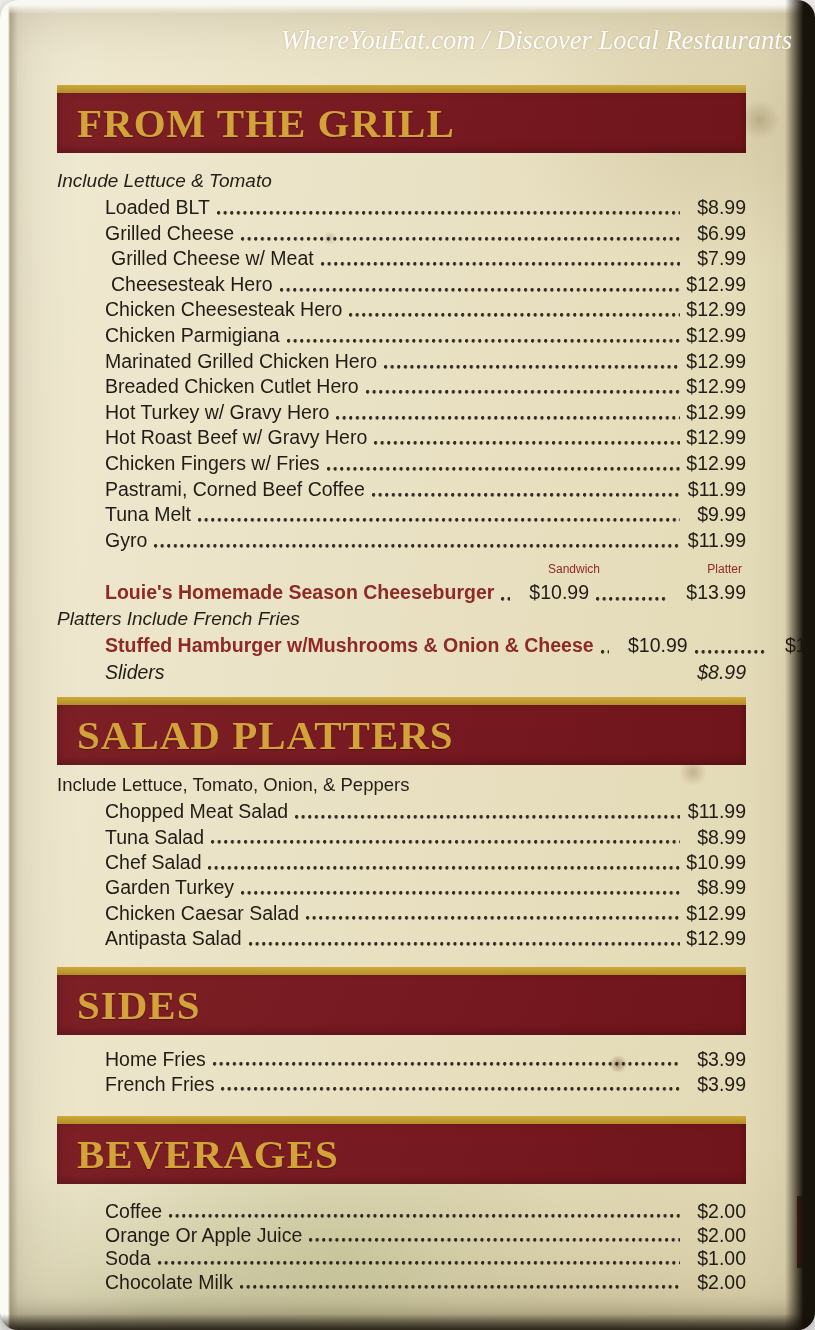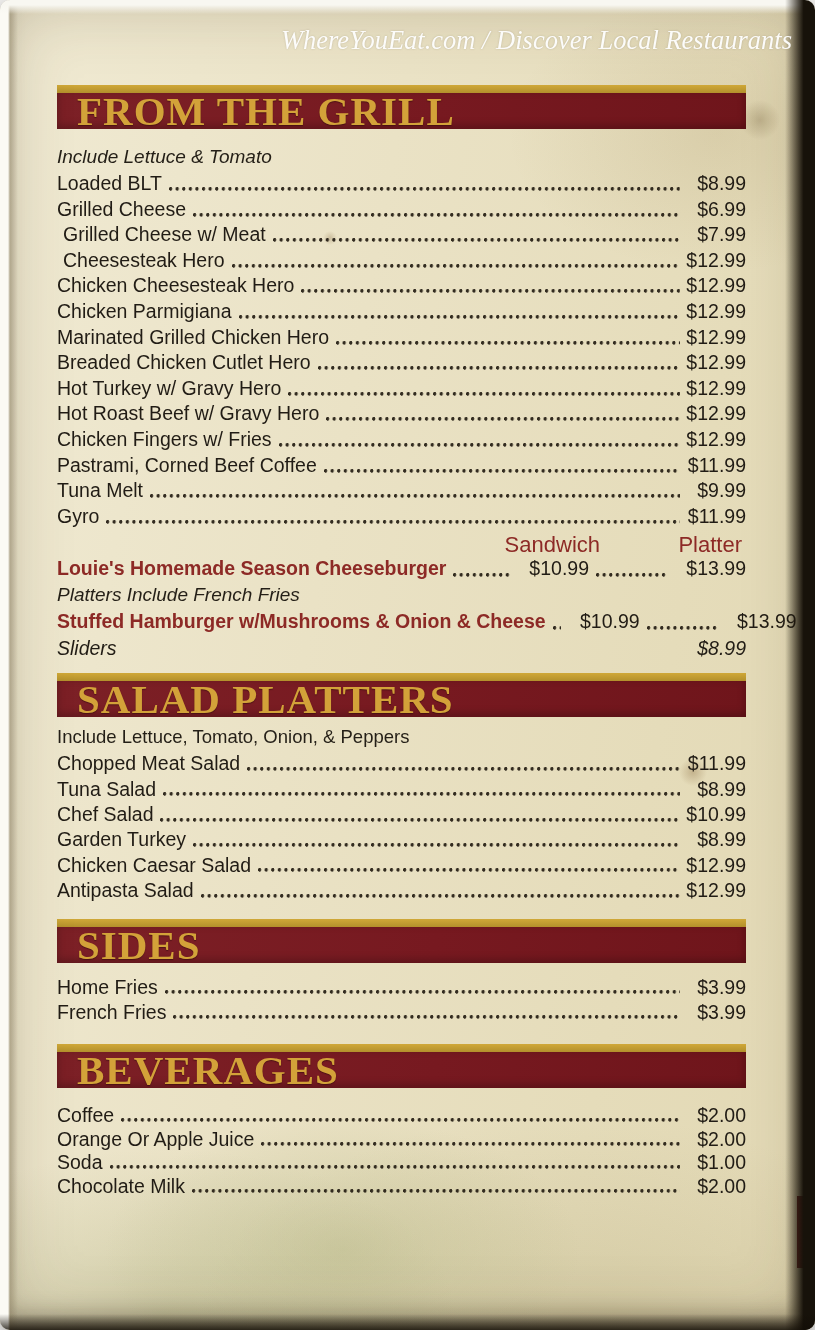--- a/index.html
+++ b/index.html
@@ -1,18 +1,18 @@
 <!DOCTYPE html>
 <html><head>
 <meta charset="utf-8">
 <style>
   html,body{margin:0;padding:0;background:#f3f2f0;}
   .photo{
     position:relative;width:815px;height:1330px;overflow:hidden;
-    border-radius:10px;box-shadow:0 6px 18px rgba(0,0,0,.35);
+    border-radius:18px;box-shadow:0 6px 18px rgba(0,0,0,.35);
     font-family:"Liberation Sans",sans-serif;color:#211c15;
     background:
       radial-gradient(340px 190px at 42% 94%, rgba(168,172,118,.38), rgba(168,172,118,0) 70%),
       radial-gradient(420px 240px at 20% 99%, rgba(150,155,100,.30), rgba(150,155,100,0) 70%),
       radial-gradient(520px 300px at 70% 100%, rgba(160,150,98,.26), rgba(160,150,98,0) 72%),
       radial-gradient(300px 200px at 88% 10%, rgba(140,115,62,.14), rgba(140,115,62,0) 70%),
       radial-gradient(circle 9px at 618px 1064px, rgba(100,60,22,.45), rgba(100,60,22,0)),
       radial-gradient(circle 14px at 693px 772px, rgba(120,85,40,.30), rgba(120,85,40,0)),
       radial-gradient(circle 7px at 330px 238px, rgba(110,80,35,.25), rgba(110,80,35,0)),
       radial-gradient(circle 20px at 760px 120px, rgba(90,70,30,.25), rgba(90,70,30,0)),
@@ -31,50 +31,50 @@
   .cover-peek{position:absolute;right:0;top:1196px;width:18px;height:72px;background:#6e1c20;z-index:3;}
 
   .watermark{position:absolute;top:25px;right:23px;z-index:6;
     font-family:"Liberation Serif",serif;font-style:italic;font-size:26.5px;
     color:rgba(255,255,255,.95);text-shadow:0 0 2px rgba(120,110,80,.35);white-space:nowrap;}
 
   .content{position:relative;z-index:2;padding:0 69px 0 57px;}
 
   .band{margin:0;}
   .band-stripe{height:8px;background:linear-gradient(to bottom,#d0a838,#b3902c);}
-  .band-bar{height:36px;display:flex;align-items:center;
+  .band-bar{height:60px;display:flex;align-items:center;
     background:linear-gradient(100deg,#7c2026 0%,#771920 55%,#6f151b 100%);
     box-shadow:inset 0 -3px 8px rgba(0,0,0,.25);}
   .band-title{font-family:"Liberation Serif",serif;font-weight:bold;font-size:41px;
     color:#d3a239;padding-left:20px;letter-spacing:1px;text-shadow:0 1px 1px rgba(40,10,10,.5);}
   .band.grill{margin-top:85px;}
   .band.salad{margin-top:12px;}
   .band.sides{margin-top:16px;}
   .band.bev{margin-top:20px;}
 
   .note{font-style:italic;font-size:19px;line-height:24px;color:#241f17;}
   .note.first{margin-top:16px;}
   .note.plain{font-style:normal;font-size:18.5px;margin-top:8px;}
 
   .list{margin-top:2px;}
-  .row{display:flex;font-size:19.5px;line-height:25.6px;}
+  .row{display:flex;font-size:19.5px;line-height:25.6px;margin-left:48px;}
   .list-salad .row{line-height:25.3px;}
   .list-sides .row{line-height:24.5px;margin-top:0;}
   .list-sides{margin-top:12px;}
   .list-bev .row{line-height:23.5px;}
   .list-bev{margin-top:16px;}
   .nm{white-space:nowrap;}
   .nm.ind{padding-left:6px;}
   .pr{min-width:62px;text-align:right;white-space:nowrap;}
   .leader{flex:1 1 auto;min-width:8px;margin:0 4px 0 7px;
     background-image:radial-gradient(circle at 1.6px 1.6px, rgba(35,28,18,.92) 1.35px, rgba(35,28,18,0) 1.9px);
     background-size:6.6px 3.5px;background-repeat:repeat-x;
     background-position:left calc(100% - 6px);}
   .cols{display:flex;justify-content:flex-end;margin-top:6px;height:20px;line-height:20px;
-    font-size:22px;color:#8d2a26;}
+    font-size:12px;color:#8d2a26;}
   .col-s{margin-right:71px;}
   .col-p{width:75px;text-align:right;padding-right:4px;box-sizing:border-box;}
   .feat .nm{color:#8d2a26;font-weight:700;}
   .feat{line-height:27px;}
   .p1{min-width:75px;}
   .l2{flex:0 0 71px;min-width:0;}
   .p2{min-width:75px;flex:0 0 auto;}
   .it{font-style:italic;}
   .sliders{line-height:26px;align-items:center;}
   .note2{line-height:26px;}

